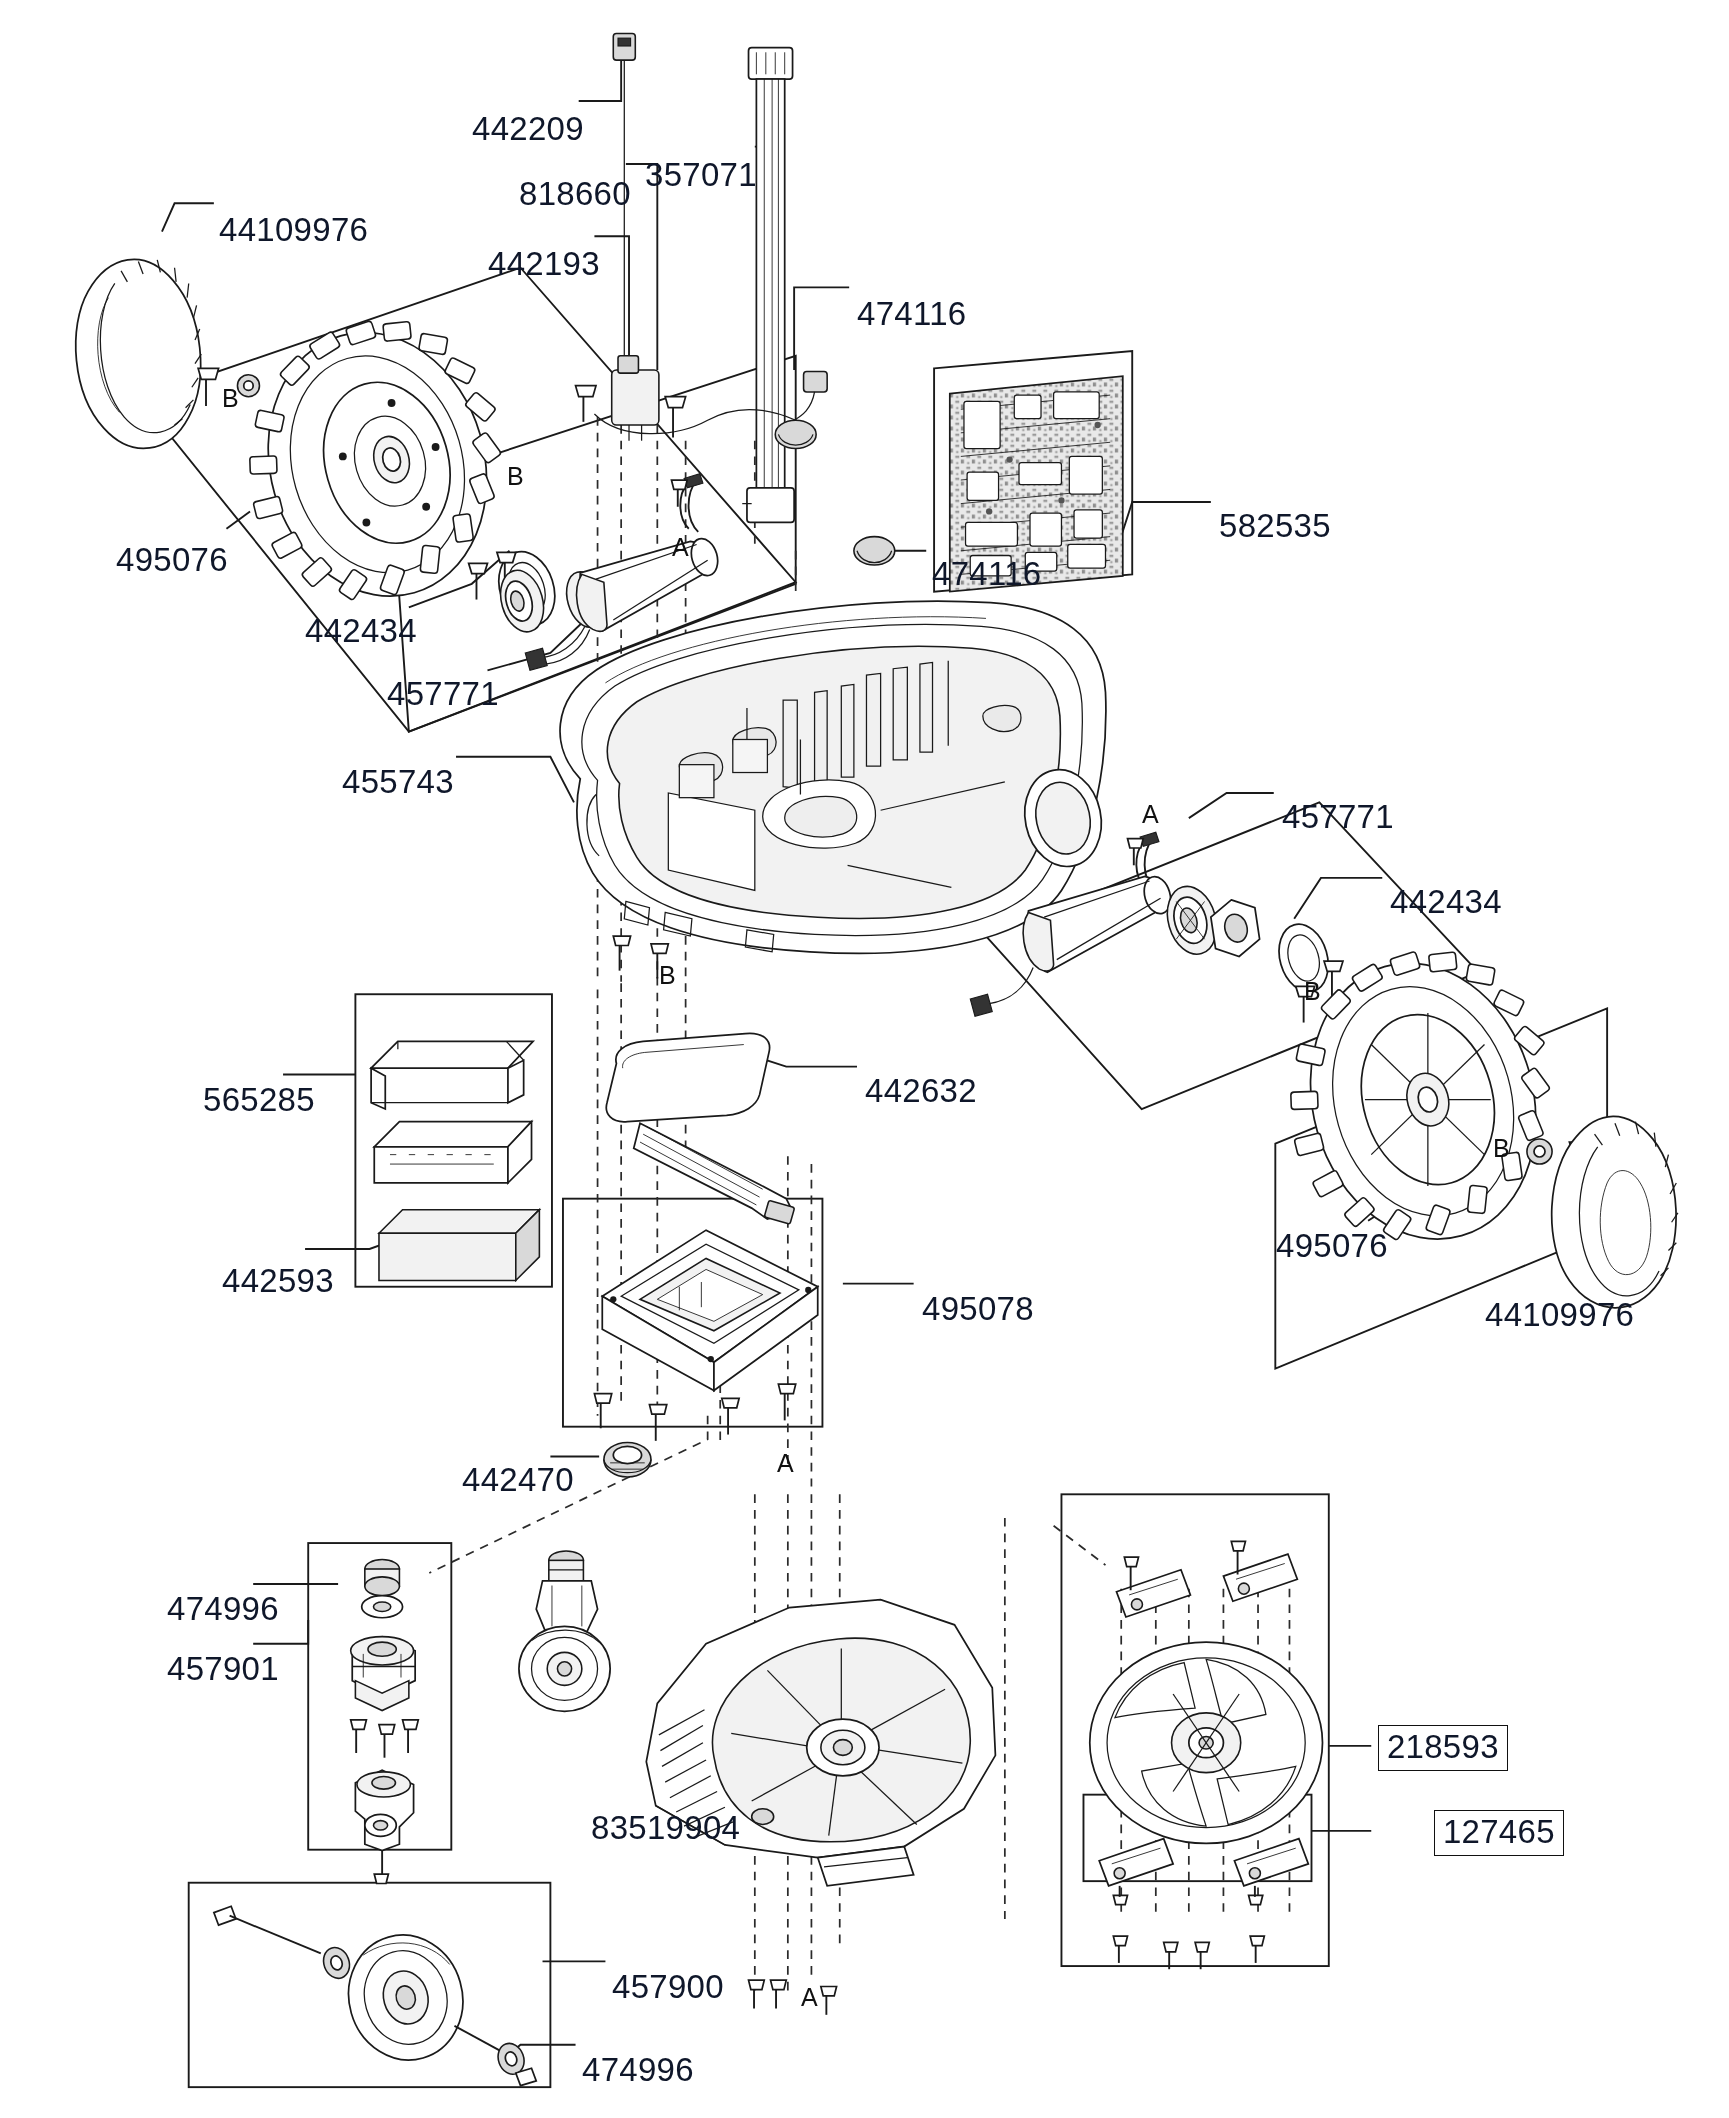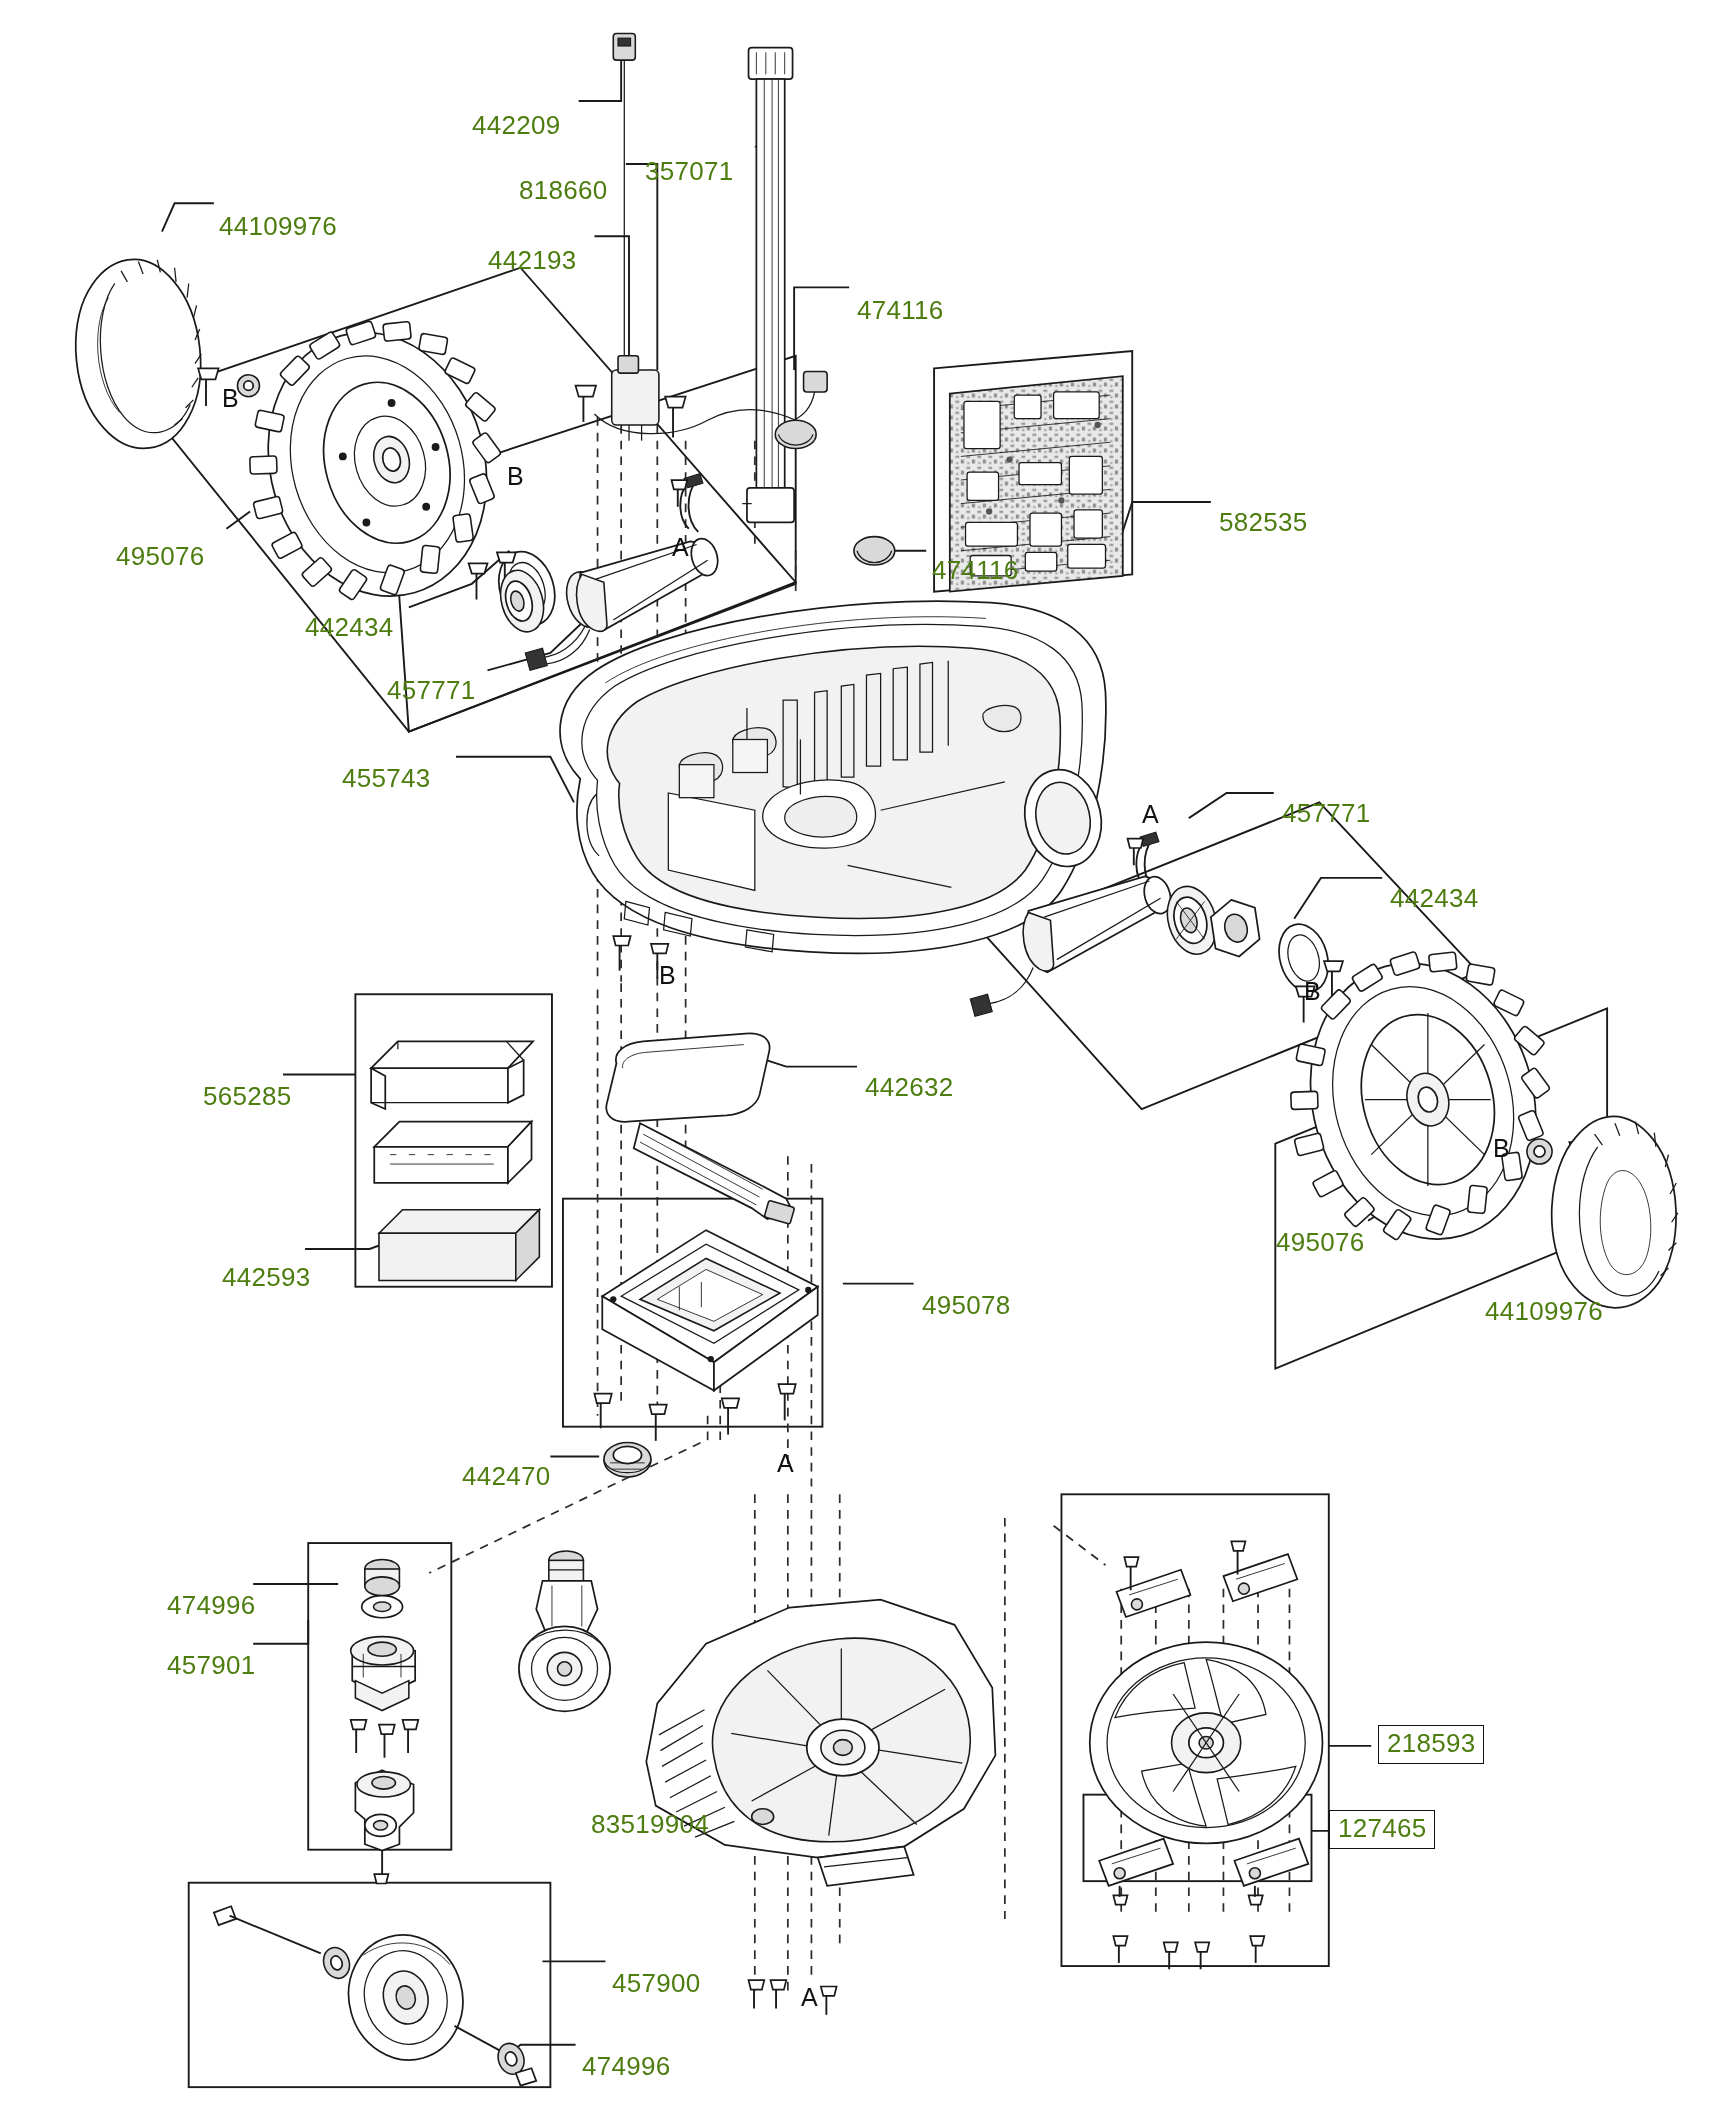--- a/index.html
+++ b/index.html
@@ -15,22 +15,22 @@
   }
   #sheet {
     position: absolute;
     left: 0; top: 0;
     width: 1729px; height: 2119px;
   }
   
   .lbl {
     position: absolute;
     font-family: "Liberation Sans", sans-serif;
-    font-size: 26px;
-    color: #4d7c0f;
+    font-size: 33px;
+    color: #0f172a;
     white-space: nowrap;
     letter-spacing: 0.3px;
   }
   .lbl.boxed {
     border: 1.6px solid #111111;
     padding: 2.4px 7.9px 3.9px 7.9px;
     background: #ffffff;
   }
   .mark {
     position: absolute;
@@ -839,21 +839,21 @@
     <span class="lbl no-sel" style="left:865px; top:1072px;">442632</span>
     <span class="lbl no-sel" style="left:222px; top:1254px;margin-top:8px;">442593</span>
     <span class="lbl no-sel" style="left:922px; top:1290px;">495078</span>
     <span class="lbl no-sel" style="left:1276px; top:1227px;">495076</span>
     <span class="lbl no-sel" style="left:1485px; top:1296px;">44109976</span>
     <span class="lbl no-sel" style="left:462px; top:1461px;">442470</span>
     <span class="lbl no-sel" style="left:167px; top:1590px;">474996</span>
     <span class="lbl no-sel" style="left:167px; top:1650px;">457901</span>
     <span class="lbl no-sel" style="left:591px; top:1809px;">83519904</span>
     <span class="lbl boxed no-sel" style="left:1378px; top:1725px;">218593</span>
-    <span class="lbl boxed no-sel" style="left:1329px; top:1810px;">127465</span>
+    <span class="lbl boxed no-sel" style="left:1434px; top:1810px;">127465</span>
     <span class="lbl no-sel" style="left:612px; top:1968px;">457900</span>
     <span class="lbl no-sel" style="left:582px; top:2051px;">474996</span>
   </div>
 
   <div>
     <span class="mark no-sel" style="left:222px; top:384px;">B</span>
     <span class="mark no-sel" style="left:507px; top:462px;">B</span>
     <span class="mark no-sel" style="left:672px; top:533px;">A</span>
     <span class="mark no-sel" style="left:659px; top:961px;">B</span>
     <span class="mark no-sel" style="left:1142px; top:800px;">A</span>

